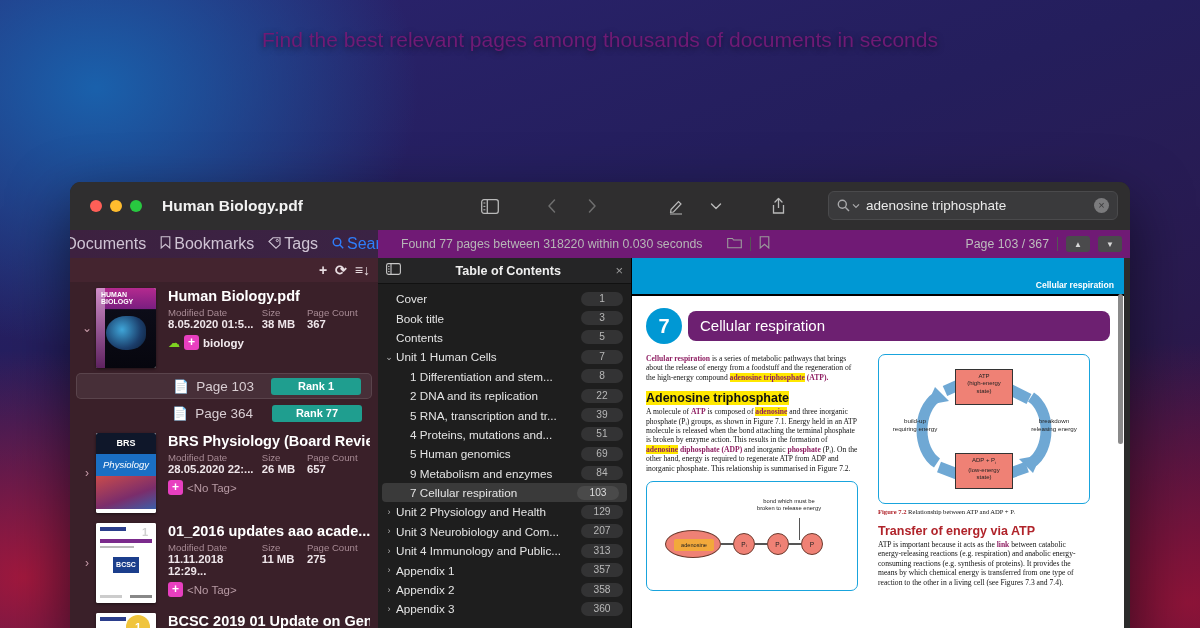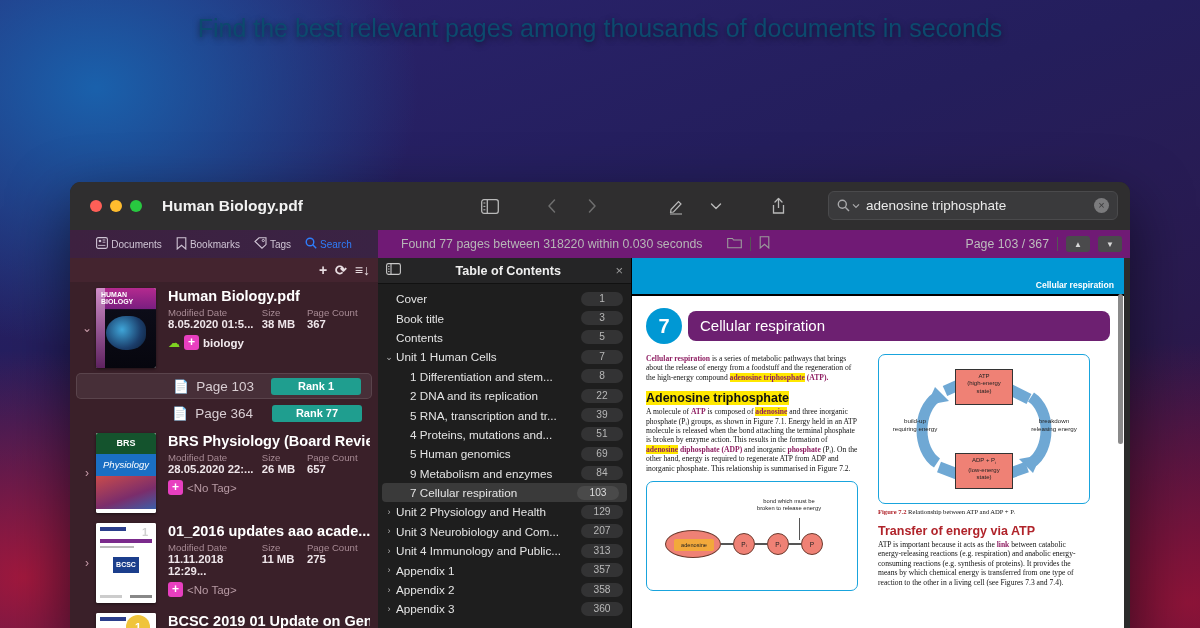--- a/index.html
+++ b/index.html
@@ -21,21 +21,21 @@
   .promo { position:absolute; top:0; left:0; width:1200px; text-align:center; }
   .promo-title {
     margin-top: 36px;
     font-size: 47px; font-weight: bold; letter-spacing: -0.5px;
     background: linear-gradient(180deg,#ffffff 0%, #ffffff 38%, #c8c8c8 62%, #9a9a9a 100%);
     -webkit-background-clip: text; background-clip: text; color: transparent;
     text-shadow: 0 3px 7px rgba(0,0,0,0.45);
     filter: drop-shadow(0 3px 6px rgba(0,0,0,0.5));
   }
   .promo-sub {
-    margin-top: 14px; font-size: 25px; color: #0c4a6e; font-weight: 400;
+    margin-top: 28px; font-size: 21px; color: #701a75; font-weight: 400;
     text-shadow: 0 2px 6px rgba(0,0,0,0.5);
   }
 
   
   .window {
     position:absolute; left:70px; top:182px; width:1060px; height:460px;
     border-radius: 11px 11px 0 0; overflow:hidden;
     box-shadow: 0 22px 60px rgba(0,0,0,0.55);
     background:#2b2b2b;
   }
@@ -66,21 +66,21 @@
   .searchfield .val { color:#eaeaea; font-size:13.5px; flex:1; }
   .clear-x { width:15px; height:15px; border-radius:50%; background:#7b7b7d;
              color:#3a3a3c; font-size:11px; line-height:15px; text-align:center; }
 
   
   .subbar { height:28px; display:flex; align-items:center; position:relative; }
   .subbar-left {
     width:308px; height:28px; display:flex; align-items:center; justify-content:center; gap:14px;
     background:linear-gradient(90deg,#3d2140 0%, #3a2344 100%);
   }
-  .tabitem { display:flex; align-items:center; gap:3px; font-size:10px; color:#cfc4d4; }
+  .tabitem { display:flex; align-items:center; gap:3px; font-size:16px; color:#cfc4d4; }
   .tabitem.active { color:#2f7dfa; }
   .subbar-right {
     flex:1; height:28px; background:#701a75; display:flex; align-items:center;
     padding-left:23px; color:#b6b6b6; font-size:12.3px; position:relative;
   }
   .subbar-right .icons { position:absolute; right:8px; display:flex; align-items:center; gap:8px; color:#9b9b9b;}
   .vsep { width:1px; height:14px; background:#555; }
   .pagecount { position:absolute; right:8px; color:#bdbdbd; font-size:12.3px; display:flex; align-items:center; gap:8px;}
   .arrbtn { width:24px; height:16px; background:#4a4a4c; border-radius:3px; color:#d8d8d8;
             font-size:8px; display:flex; align-items:center; justify-content:center; }
@@ -121,21 +121,21 @@
   .rank { width:90px; height:17px; background:#1f9e8f; color:#fff; font-size:11px;
           border-radius:3px; text-align:center; line-height:17px; margin-right:10px; font-weight:bold;}
 
   
   .cov-hb { width:100%; height:100%; background:linear-gradient(180deg,#b42a8f 0%,#7a1e80 26%,#0c0c18 27%,#06060e 100%); position:relative;}
   .cov-hb .t1 { position:absolute; top:3px; left:5px; right:3px; color:#fff; font-size:7px; font-weight:bold; line-height:7px;}
   .cov-hb .brain { position:absolute; left:10px; top:28px; width:40px; height:34px;
     background:radial-gradient(circle at 40% 40%, #3fa5d8 0%, #1b3e6b 60%, #0b1a30 100%); border-radius:50% 40% 45% 50%;}
   .cov-hb .side { position:absolute; left:0; top:0; width:9px; height:100%; background:linear-gradient(180deg,#d08ec9,#5e2260);}
   .cov-brs { width:100%; height:100%; background:#fff; position:relative;}
-  .cov-brs .top { height:21px; background:#14532d; color:#fff; font-size:9px; font-weight:bold; text-align:center; line-height:21px;}
+  .cov-brs .top { height:21px; background:#0f172a; color:#fff; font-size:9px; font-weight:bold; text-align:center; line-height:21px;}
   .cov-brs .mid { height:22px; background:#1a6fc4; color:#fff; font-size:9.5px; font-style:italic; text-align:center; line-height:22px;}
   .cov-brs .pic { height:33px; background:linear-gradient(160deg,#c94b4b,#7b2d6b 60%,#3b5ea8);}
   .cov-wh { width:100%; height:100%; background:#fff; position:relative; }
   .cov-wh .bar { position:absolute; top:4px; left:4px; width:26px; height:4px; background:#2b3e8c;}
   .cov-wh .ttl { position:absolute; top:16px; left:4px; right:4px; height:4px; background:#7b2b8c;}
   .cov-wh .sub { position:absolute; top:23px; left:4px; width:34px; height:2px; background:#bbb;}
   .cov-wh .logo { position:absolute; top:34px; left:17px; width:26px; height:16px; background:#1b3e8c;
                   color:#fff; font-size:7px; font-weight:bold; text-align:center; line-height:16px;}
   .cov-wh .num { position:absolute; top:3px; right:8px; color:#cfcfcf; font-size:11px; font-weight:bold;}
   .cov-wh .fl { position:absolute; bottom:5px; left:4px; width:22px; height:3px; background:#ccc;}

